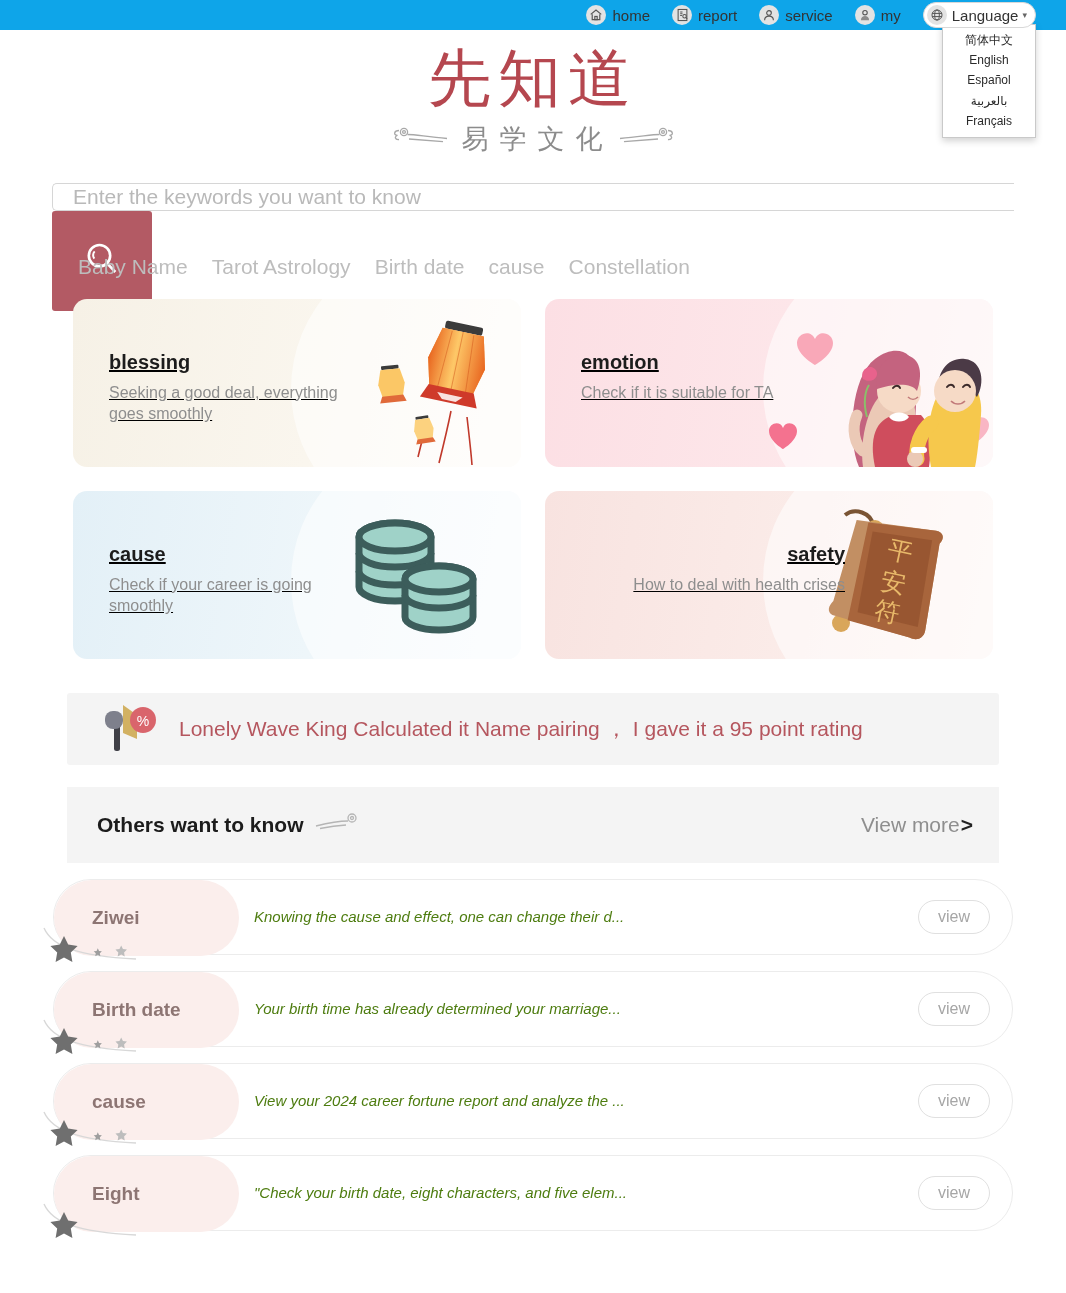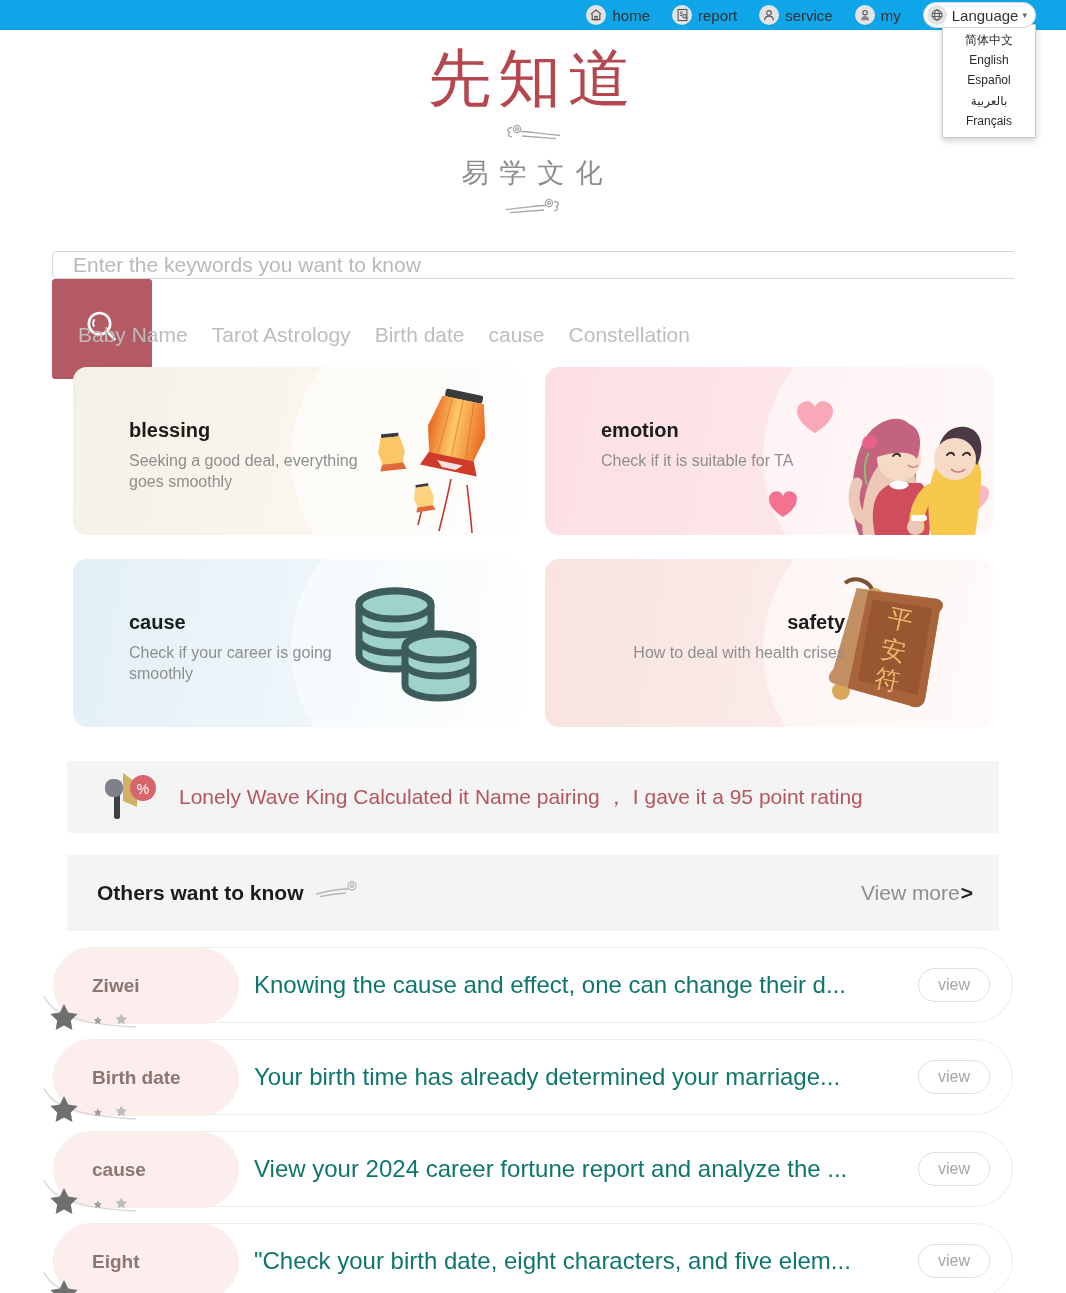--- a/index.html
+++ b/index.html
@@ -60,21 +60,21 @@
 
   
   .logo-zone { text-align: center; padding-top: 14px; }
   .logo-main {
     font-family: "Liberation Serif", "DejaVu Serif", serif;
     font-size: 63px; color: #b5474f; letter-spacing: 7px;
     line-height: 1.12; font-weight: 400;
   }
   .logo-sub-row {
     display: flex; align-items: center; justify-content: center;
-    gap: 4px; margin-top: 6px; flex-direction: column;
+    gap: 4px; margin-top: 6px;
   }
   .logo-sub {
     font-family: "Liberation Serif", "DejaVu Serif", serif;
     font-size: 27px; color: #8c8c8c; letter-spacing: 11px;
     padding-left: 9px;
   }
   .cloud { flex: 0 0 auto; }
 
   
   .search-wrap {
@@ -113,21 +113,21 @@
   
   .cards {
     width: 920px; margin: 20px auto 0;
     display: grid; grid-template-columns: 1fr 1fr;
     gap: 24px 24px;
   }
   .card {
     position: relative; height: 168px; border-radius: 14px;
     overflow: hidden; cursor: pointer;
   }
-  .card .ctext { position: relative; z-index: 2; padding: 52px 0 0 56px; width: 300px; }
+  .card .ctext { position: relative; z-index: 2; padding: 52px 0 0 36px; width: 300px; text-decoration: underline; }
   .card h3 { margin: 0 0 8px; font-size: 20px; font-weight: bold; color: #1c1c1c; }
   .card p  { margin: 0; font-size: 16px; color: #8e8e8e; line-height: 1.35; }
   .card .art { position: absolute; right: 0; top: 0; height: 100%; z-index: 1; }
   .card .blob {
     position: absolute; right: -60px; top: -55px;
     width: 290px; height: 290px; border-radius: 50%;
     background: rgba(255,255,255,0.55); z-index: 0;
   }
   .c-blessing { background: linear-gradient(100deg,#f6f1e6 0%,#faf6ee 55%,#fdfbf7 100%); }
   .c-emotion  { background: linear-gradient(100deg,#fcdfe4 0%,#fde7ea 60%,#fdf0f1 100%); }
@@ -172,22 +172,22 @@
   }
   .row .pill {
     position: absolute; left: 0; top: 0; height: 76px; width: 185px;
     border-radius: 38px;
     background: #fbeeec;
     display: flex; align-items: center; padding-left: 38px;
     font-size: 19px; font-weight: bold; color: #8d7573;
     z-index: 2;
   }
   .row .desc {
-    margin-left: 200px; font-size: 24px; color: #0f766e;
-    flex: 1 1 auto; white-space: nowrap; overflow: hidden;
+    margin-left: 200px; font-size: 15px; color: #4d7c0f;
+    flex: 1 1 auto; white-space: nowrap; overflow: hidden; font-style: italic;
   }
   .row .view {
     margin-right: 22px; flex: 0 0 auto;
     width: 72px; height: 34px; border-radius: 17px;
     border: 1px solid #e0e0e0; background:#fff;
     display:flex; align-items:center; justify-content:center;
     font-size: 16px; color: #a6a6a6; cursor: pointer;
   }
   .row .stars { position: absolute; left: -12px; bottom: -16px; z-index: 3; }
 </style>

